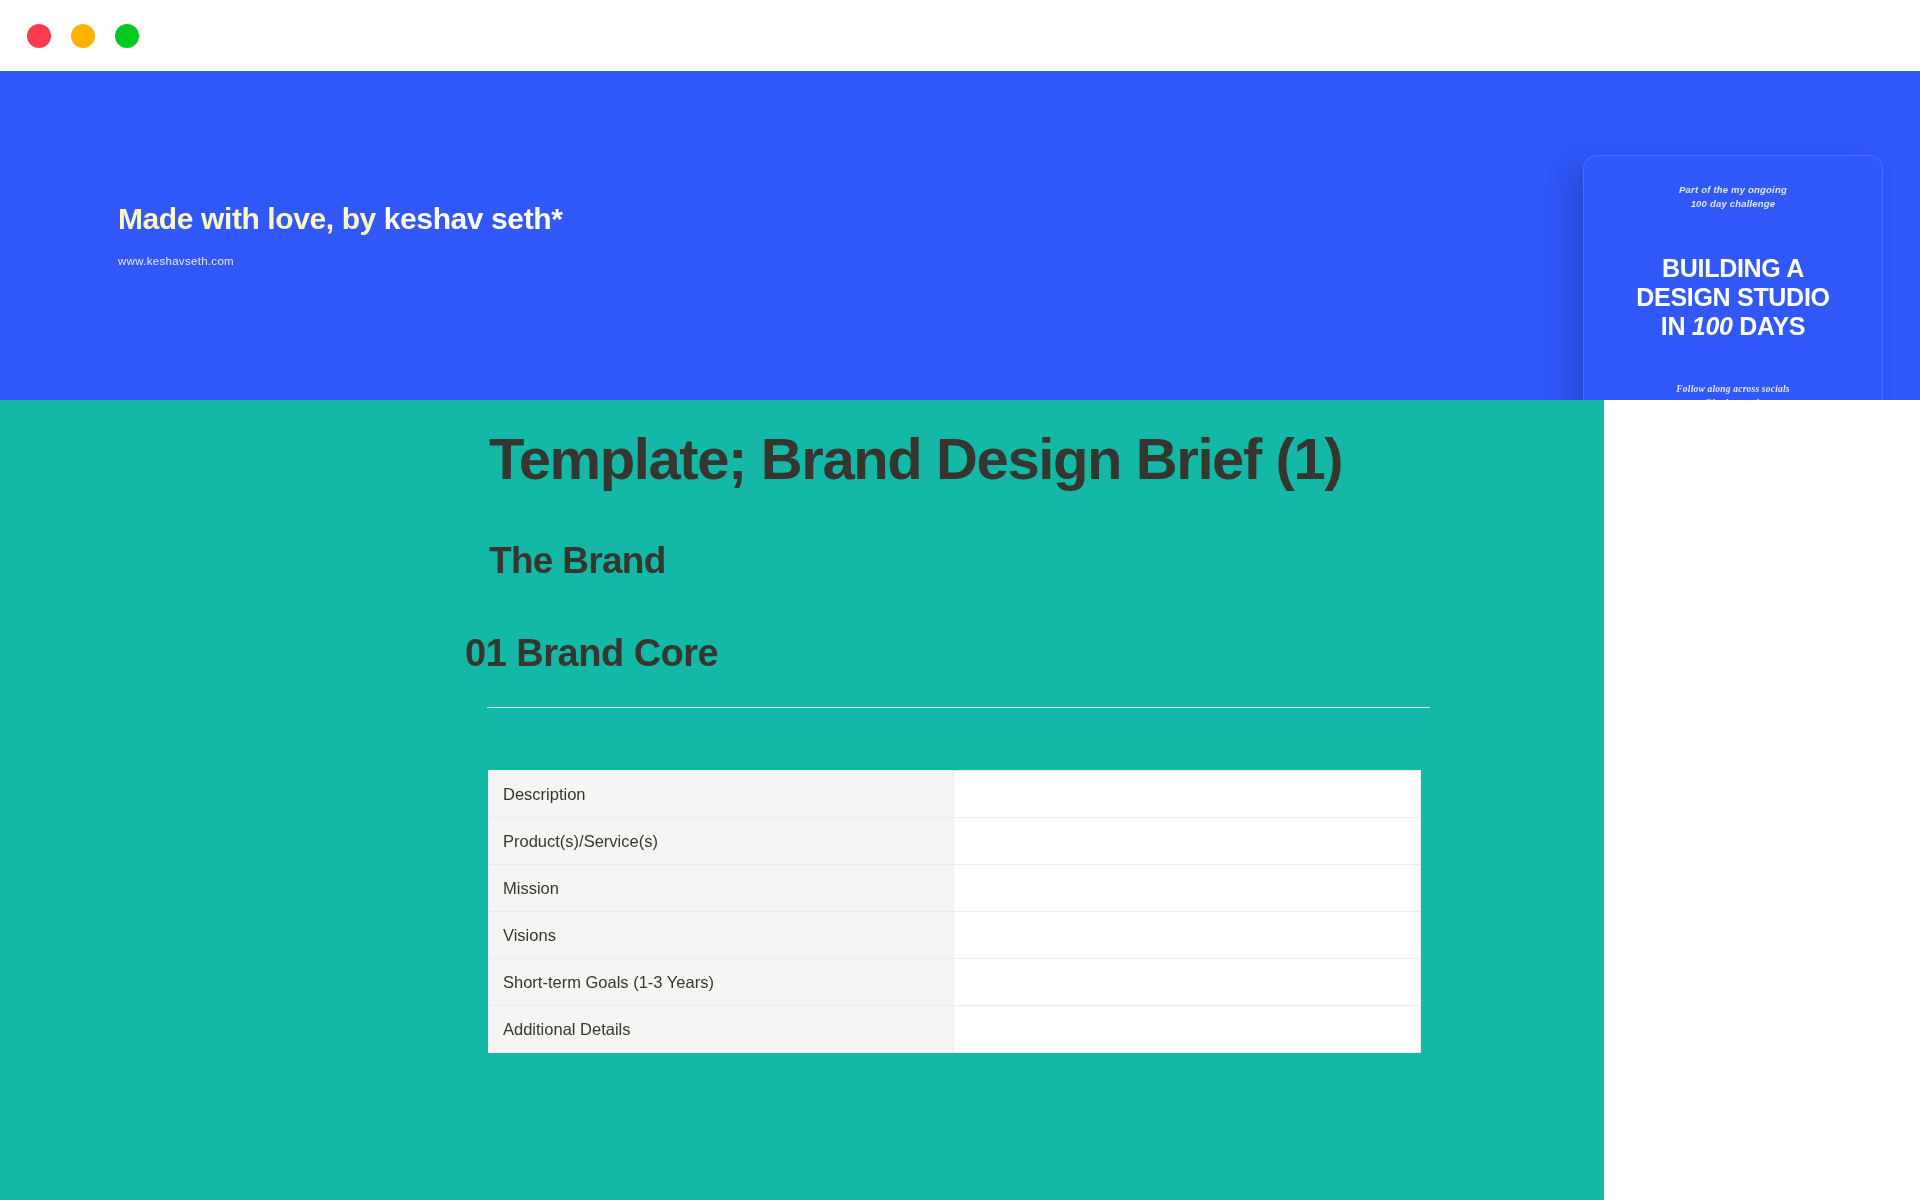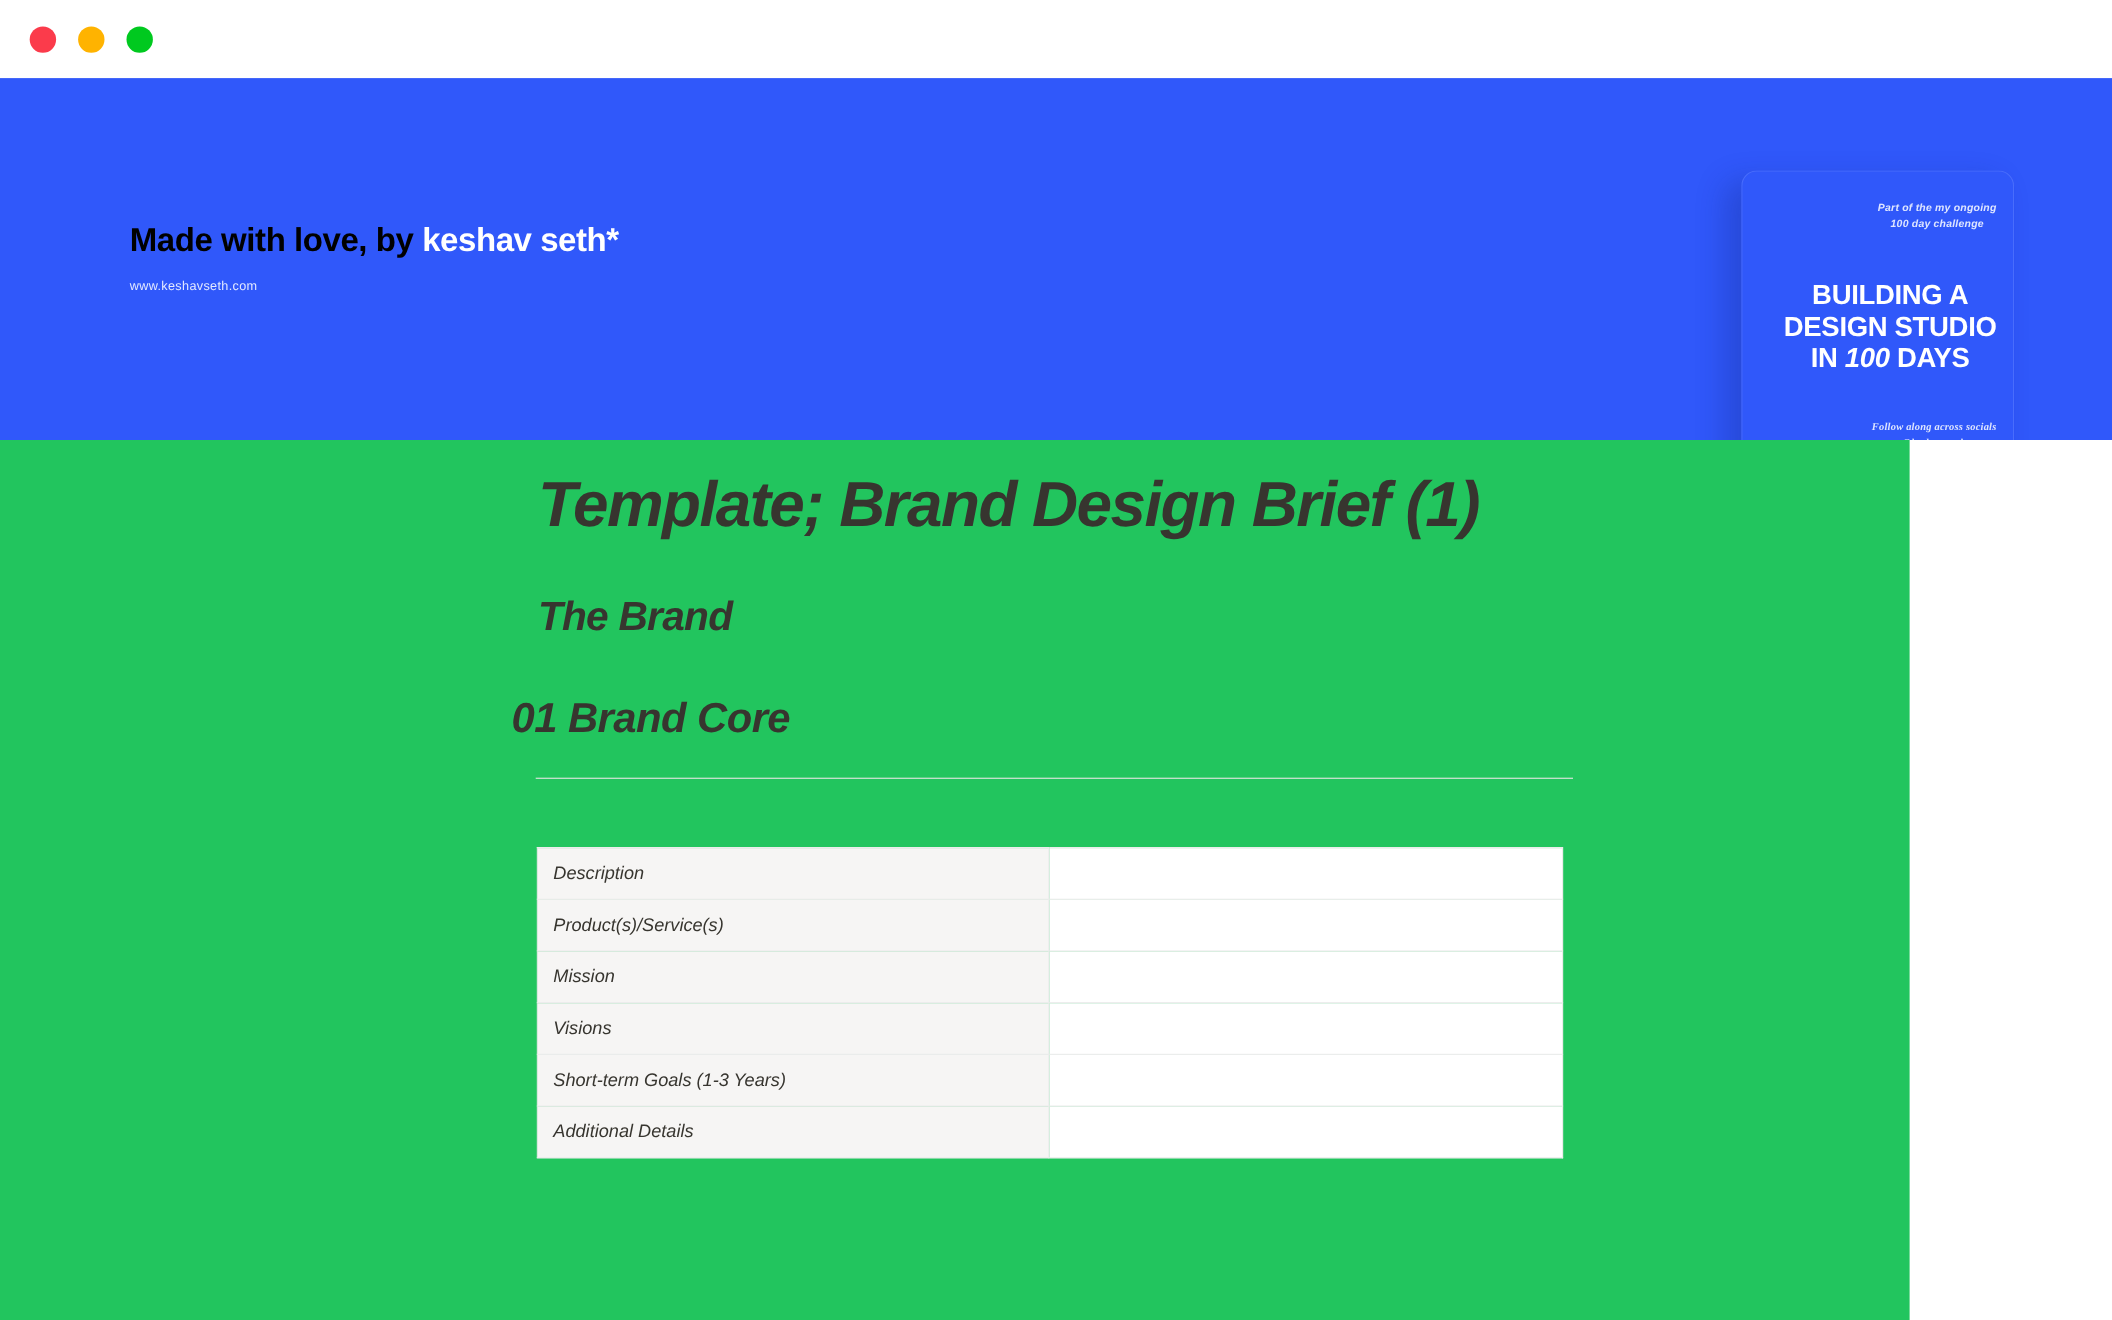--- a/index.html
+++ b/index.html
@@ -31,39 +31,39 @@
     overflow:hidden;
   }
   .hero-credit{
     position:absolute; left:118px; top:131px;
     width:700px;
   }
   .credit-line{
     font-size:30px; line-height:1.1; letter-spacing:-0.4px;
     white-space:nowrap;
   }
-  .credit-soft{ color:#000000; font-weight:bold; }
+  .credit-soft{ color:#fef9c3; font-weight:bold; }
   .credit-strong{ color:#ffffff; font-weight:bold; }
   .credit-url{
     margin-top:20px;
     font-size:11.5px; font-weight:normal; letter-spacing:0.3px;
     color:#e3e9ff;
   }
 
   
   .promo-card{
     position:absolute;
     left:1583px; top:84px;
-    width:248px; height:282px;
+    width:300px; height:282px;
     background:#3058fa;
     border-radius:14px;
     box-shadow:-14px 10px 26px rgba(20,40,140,0.30),
                0 0 0 1px rgba(120,150,255,0.35) inset;
     display:flex; flex-direction:column;
-    align-items:flex-end; justify-content:space-between;
+    align-items:center; justify-content:space-between;
     padding:28px 16px 26px;
     text-align:center;
   }
   .promo-top{
     font-size:9.5px; font-weight:bold; font-style:italic;
     line-height:1.45; color:#dfe6ff; letter-spacing:0.2px;
   }
   .promo-headline{
     font-size:25px; font-weight:bold; line-height:1.12;
     color:#ffffff; letter-spacing:-0.3px;
@@ -71,23 +71,22 @@
   }
   .promo-headline .num{ font-style:italic; }
   .promo-bottom{
     font-size:9.5px; font-weight:bold; font-style:italic;
     line-height:1.45; color:#dfe6ff; letter-spacing:0.2px;font-family:Liberation Serif, serif;
   }
 
   
   .doc{
     position:absolute; top:400px; left:0;
-    width:1736px; height:800px;
-    background:#22c55e;
-    font-style:italic;
+    width:1604px; height:800px;
+    background:#14b8a6;
   }
   .doc-inner{ position:relative; width:1920px; }
 
   .page-title{
     position:absolute; left:489px; top:25px;
     font-size:58px; font-weight:bold; letter-spacing:-1.4px;
     color:#37352f; white-space:nowrap;
   }
   .h2-section{
     position:absolute; left:489px; top:140px;

